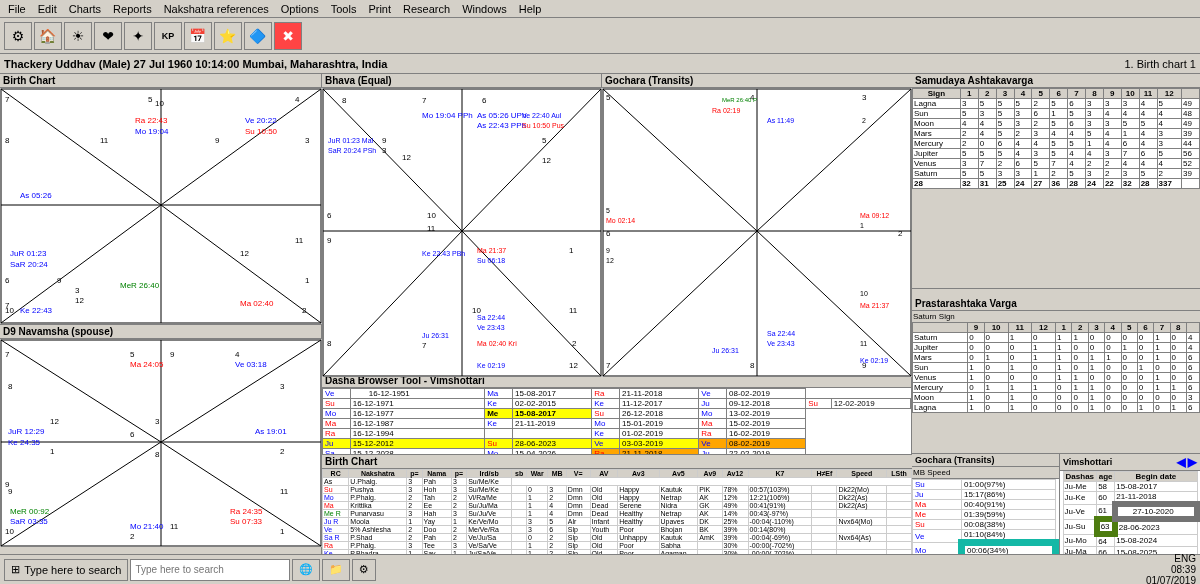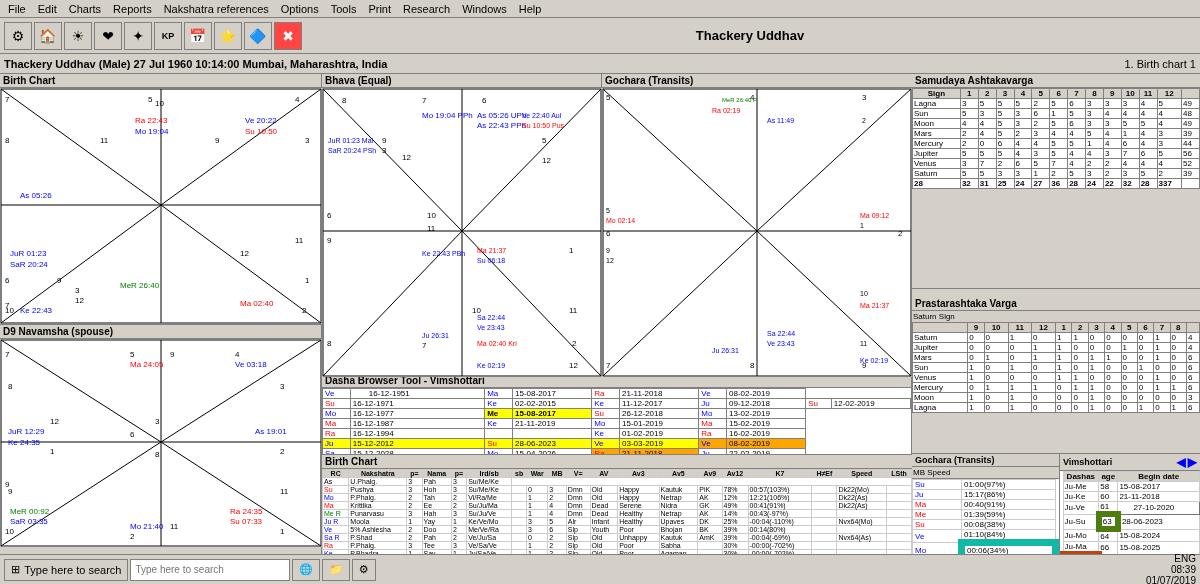--- a/index.html
+++ b/index.html
@@ -59,21 +59,20 @@
   <button class="toolbar-btn">⚙</button>
   <button class="toolbar-btn">🏠</button>
   <button class="toolbar-btn">☀</button>
   <button class="toolbar-btn">❤</button>
   <button class="toolbar-btn">✦</button>
   <button class="toolbar-btn" style="font-size:9px;font-weight:bold;">KP</button>
   <button class="toolbar-btn">📅</button>
   <button class="toolbar-btn">⭐</button>
   <button class="toolbar-btn">🔷</button>
   <button class="toolbar-btn" style="background:#ff4444;color:white;">✖</button>
-  <div class="toolbar-title">Thackery Uddhav</div>
 </div>
 
 <div class="titlebar">
   <span style="font-weight:bold;">Thackery Uddhav (Male) 27 Jul 1960 10:14:00  Mumbai, Maharashtra, India</span>
   <span style="margin-left:auto;">1. Birth chart 1</span>
 </div>
 
 <div style="display:flex; height:490px; background:#d4d0c8;">
 
   <div style="display:flex; flex-direction:column; width:322px; border-right:1px solid #808080;">
@@ -811,21 +810,21 @@
               <td style="border:1px solid #ccc; padding:0 1px;">15-08-2017</td>
             </tr>
             <tr>
               <td style="border:1px solid #ccc; padding:0 1px;">Ju-Ke</td>
               <td style="border:1px solid #ccc; padding:0 1px;">60</td>
               <td style="border:1px solid #ccc; padding:0 1px;">21-11-2018</td>
             </tr>
             <tr>
               <td style="border:1px solid #ccc; padding:0 1px;">Ju-Ve</td>
               <td style="border:1px solid #ccc; padding:0 1px;">61</td>
-              <td style="border:1px solid #737373; padding:0 15px;">27-10-2020</td>
+              <td style="border:6px solid #737373; padding:0 15px;">27-10-2020</td>
             </tr>
             <tr>
               <td style="border:1px solid #ccc; padding:0 1px;">Ju-Su</td>
               <td style="border:6px solid #4d7c0f; padding:0 1px;">63</td>
               <td style="border:1px solid #ccc; padding:0 1px;">28-06-2023</td>
             </tr>
             <tr>
               <td style="border:1px solid #ccc; padding:0 1px;">Ju-Mo</td>
               <td style="border:1px solid #ccc; padding:0 1px;">64</td>
               <td style="border:1px solid #ccc; padding:0 1px;">15-08-2024</td>

